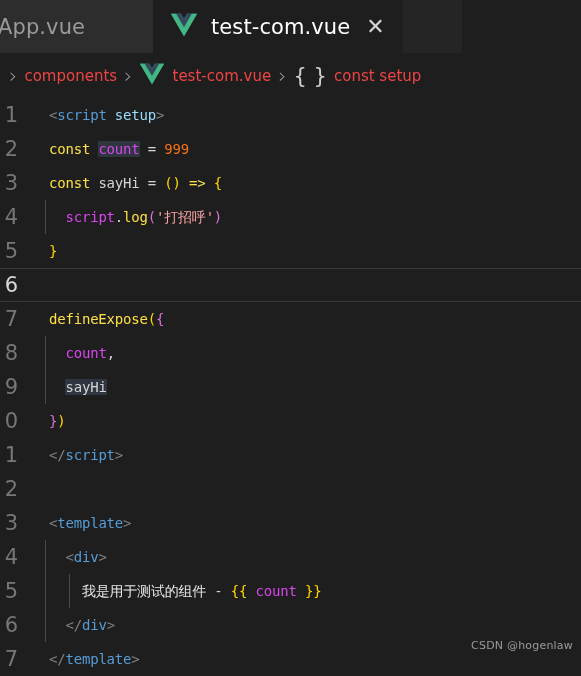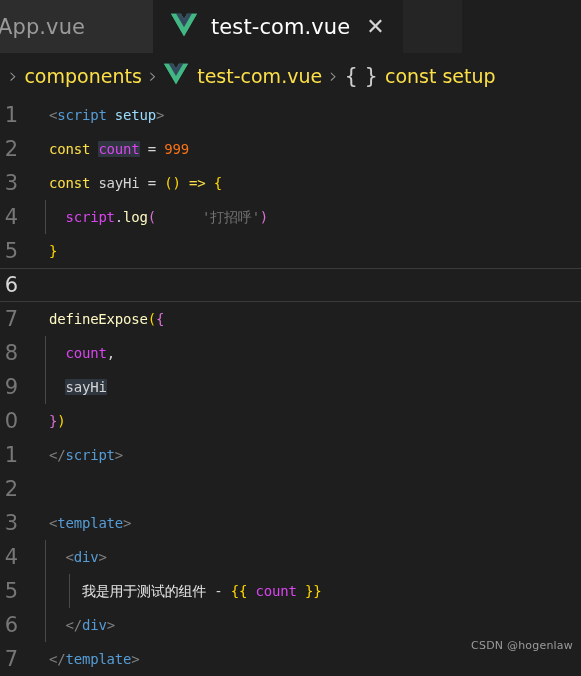--- a/index.html
+++ b/index.html
@@ -77,22 +77,22 @@
     background: #1e1e1e;
     display: flex;
     align-items: center;
     padding-left: 2px;
     box-sizing: border-box;
     white-space: nowrap;
   }
   .crumb {
     display: inline-flex;
     align-items: center;
-    color: #fde047;
-    font-size: 19px;
+    color: #ef4444;
+    font-size: 15px;
     text-align: right;
   }
   .crumb-sep {
     color: #9a9a9a;
     font-size: 21px;
     margin: 0 7px;
     font-weight: 300;
   }
   .crumb-braces {
     color: #cfcfcf;
@@ -154,22 +154,22 @@
   .ig.i2 { left: 51px; }
 
   
   .t-punct   { color: #808080; }
   .t-tag     { color: #569cd6; }
   .t-attr    { color: #9cdcfe; }
   .t-key     { color: #fde047; }
   .t-var     { color: #d946ef; }
   .t-plain   { color: #d4d4d4; }
   .t-num     { color: #f97316; }
-  .t-func    { color: #fef9c3; margin-top: 28px; }
-  .t-str     { color: #737373; margin-left: 46px; }
+  .t-func    { color: #fde047; margin-top: 28px; }
+  .t-str     { color: #fca5a5; }
   .t-y       { color: #ffd700; }
   .t-m       { color: #da70d6; }
   .t-cn      { color: #e8e8e8; }
   .hl-occ    { background: #2f3640; border-radius: 1px; }
 
   
   .watermark {
     position: absolute;
     right: 8px;
     bottom: 24px;

